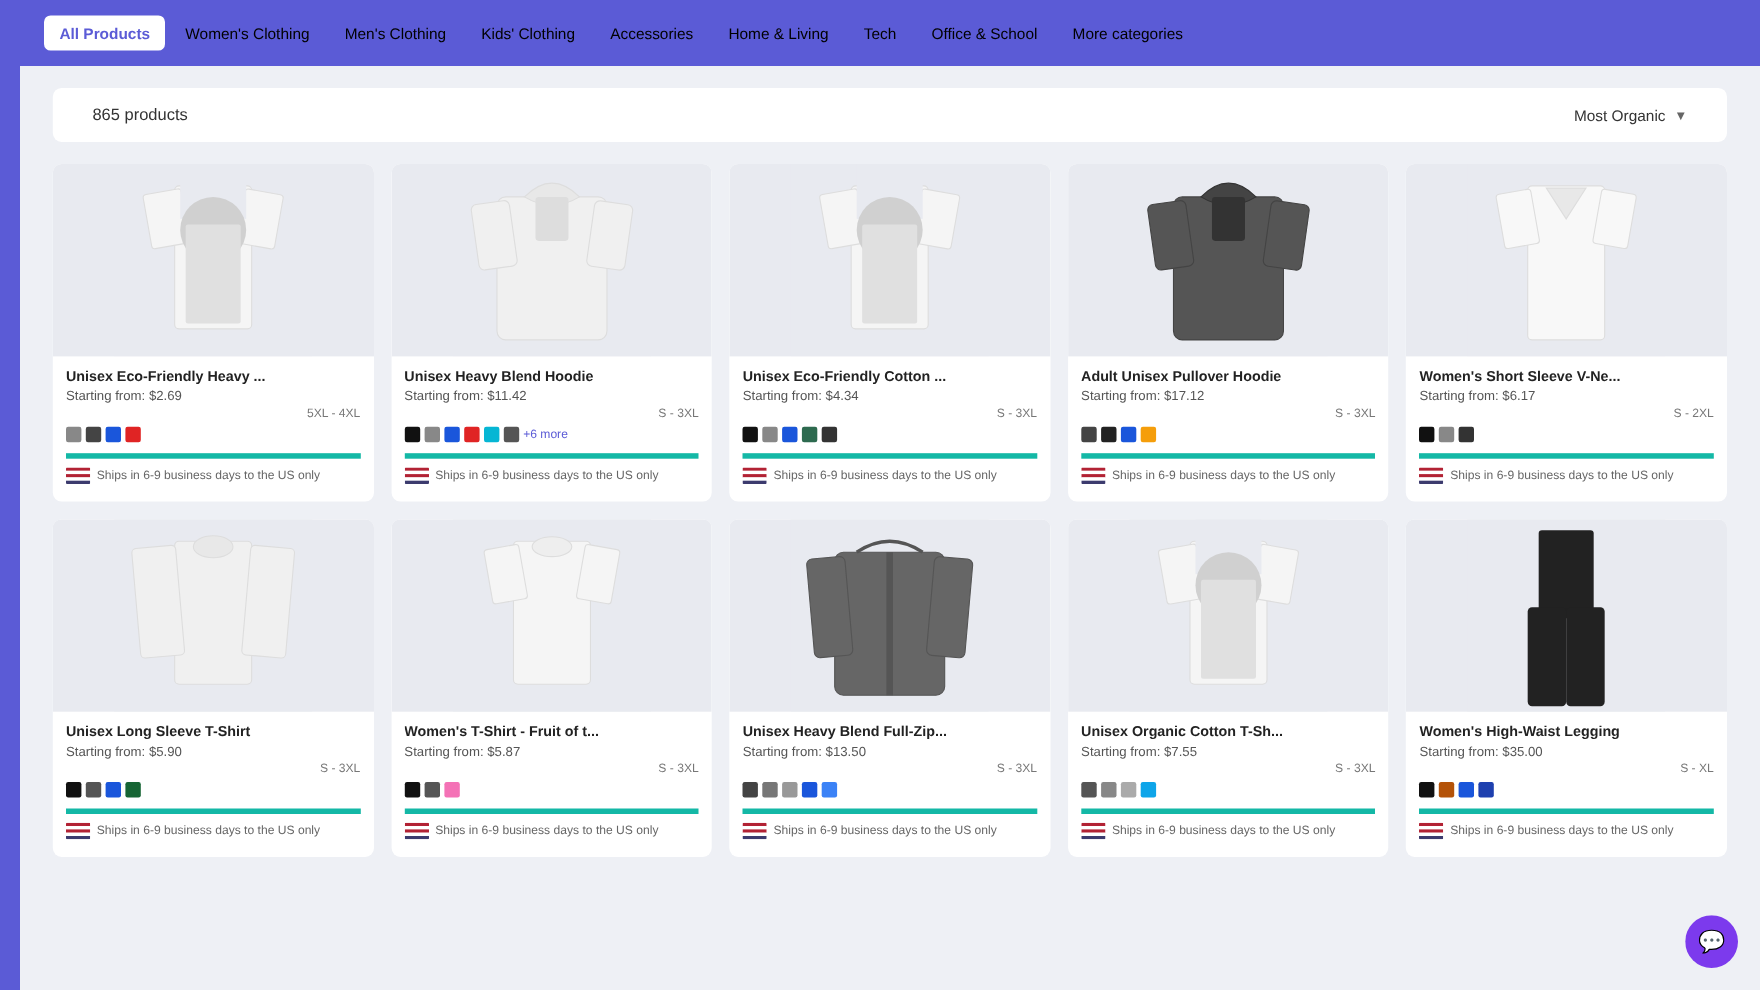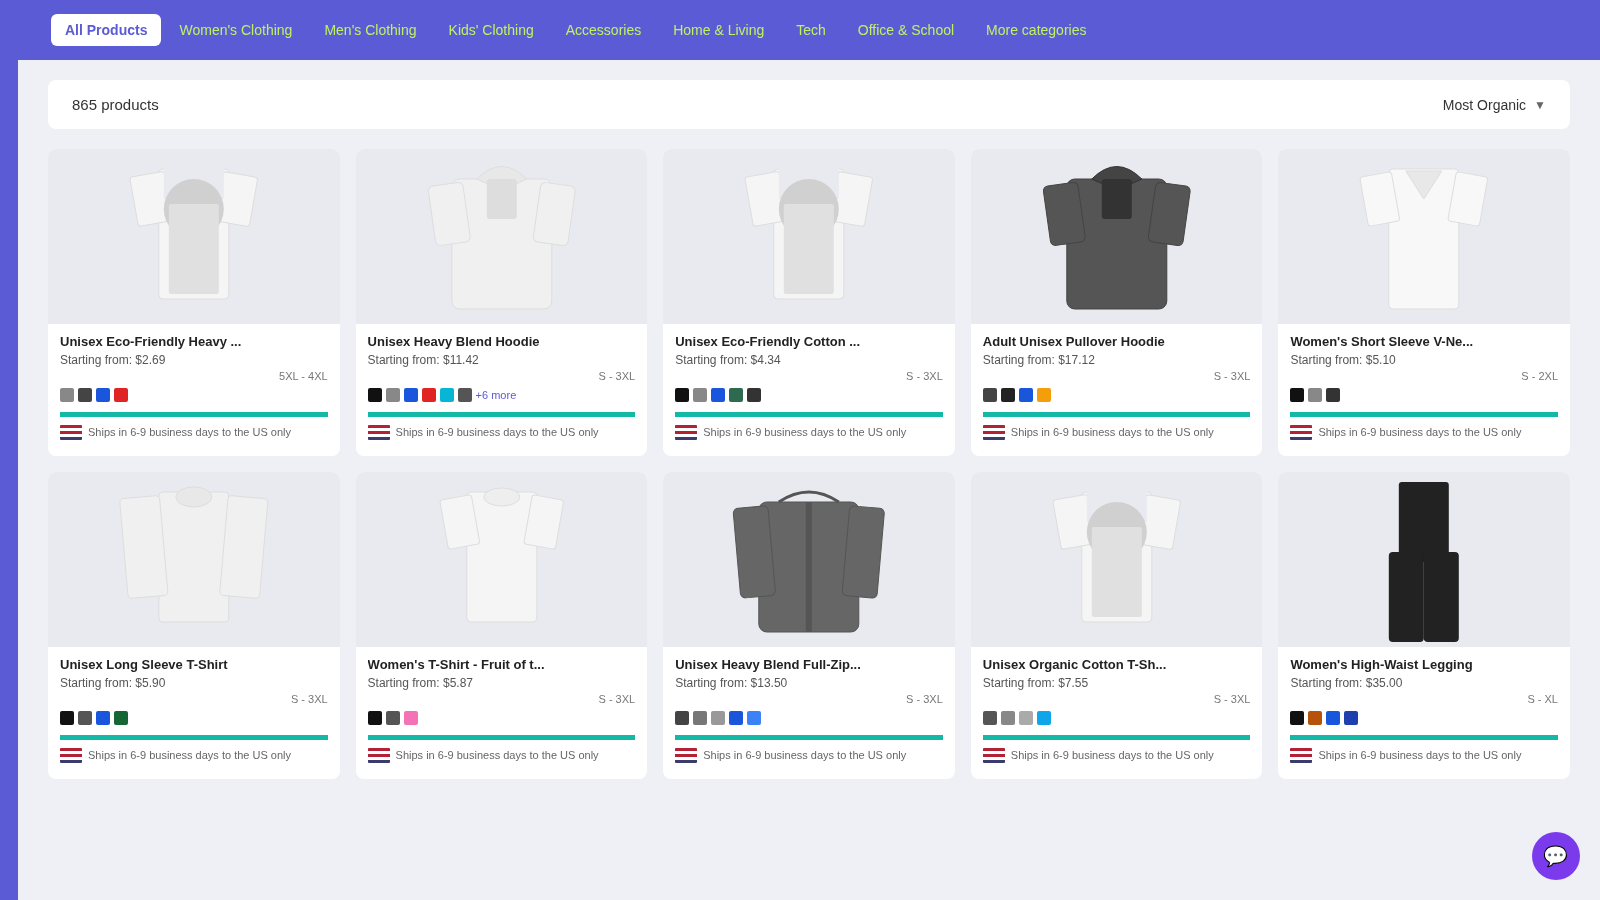--- a/index.html
+++ b/index.html
@@ -3,31 +3,31 @@
   <meta charset="utf-8">
   <style>
     * { box-sizing: border-box; margin: 0; padding: 0; }
     body { font-family: -apple-system, BlinkMacSystemFont, 'Segoe UI', sans-serif; background: #eef0f5; min-height: 900px; }
 
     .top-bar {
       background: #5b5bd6;
       height: 60px;
       display: flex;
       align-items: center;
-      padding: 0 51px;
+      padding: 0 40px;
     }
 
     .nav-tabs {
       display: flex;
       gap: 4px;
       align-items: center;
     }
 
     .nav-tab {
-      color: #bef264;
+      color: #000000;
       padding: 8px 14px;
       border-radius: 6px;
       font-size: 14px;
       cursor: pointer;
       white-space: nowrap;
     }
     .nav-tab.active {
       background: #fff;
       color: #5b5bd6;
       font-weight: 600;
@@ -42,21 +42,21 @@
     }
 
     .main-content {
       margin-left: 18px;
       padding: 20px 30px;
     }
 
     .filter-bar {
       background: #fff;
       border-radius: 8px;
-      padding: 16px 24px;
+      padding: 16px 36px;
       display: flex;
       justify-content: space-between;
       align-items: center;
       margin-bottom: 20px;
     }
 
     .product-count {
       font-size: 15px;
       color: #333;
       font-weight: 500;
@@ -369,21 +369,21 @@
           <svg viewBox="0 0 180 175" xmlns="http://www.w3.org/2000/svg">
       <rect width="180" height="175" fill="#e8eaf0"></rect>
       <rect x="55" y="20" width="70" height="140" rx="4" fill="#f8f8f8" stroke="#ddd" stroke-width="1"></rect>
       <rect x="30" y="25" width="32" height="50" rx="3" fill="#f8f8f8" stroke="#ddd" stroke-width="1" transform="rotate(-10,46,50)"></rect>
       <rect x="118" y="25" width="32" height="50" rx="3" fill="#f8f8f8" stroke="#ddd" stroke-width="1" transform="rotate(10,134,50)"></rect>
       <path d="M72 22 L90 50 L108 22Z" fill="#e8e8e8" stroke="#ddd" stroke-width="1"></path>
     </svg>
         </div>
         <div class="product-info">
           <div class="product-title">Women's Short Sleeve V-Ne...</div>
-          <div class="product-price">Starting from: $5.10</div>
+          <div class="product-price">Starting from: $6.17</div>
           <div class="product-sizes">S - 2XL</div>
           <div class="color-swatches">
             <div class="color-swatch" style="background-color: rgb(17, 17, 17);"></div>
             <div class="color-swatch" style="background-color: rgb(136, 136, 136);"></div>
             <div class="color-swatch" style="background-color: rgb(51, 51, 51);"></div>
           </div>
           <div class="shipping-info">
             <div class="flag-icon">
     <div class="flag-stripe-red"></div>
     <div class="flag-stripe-white"></div>

